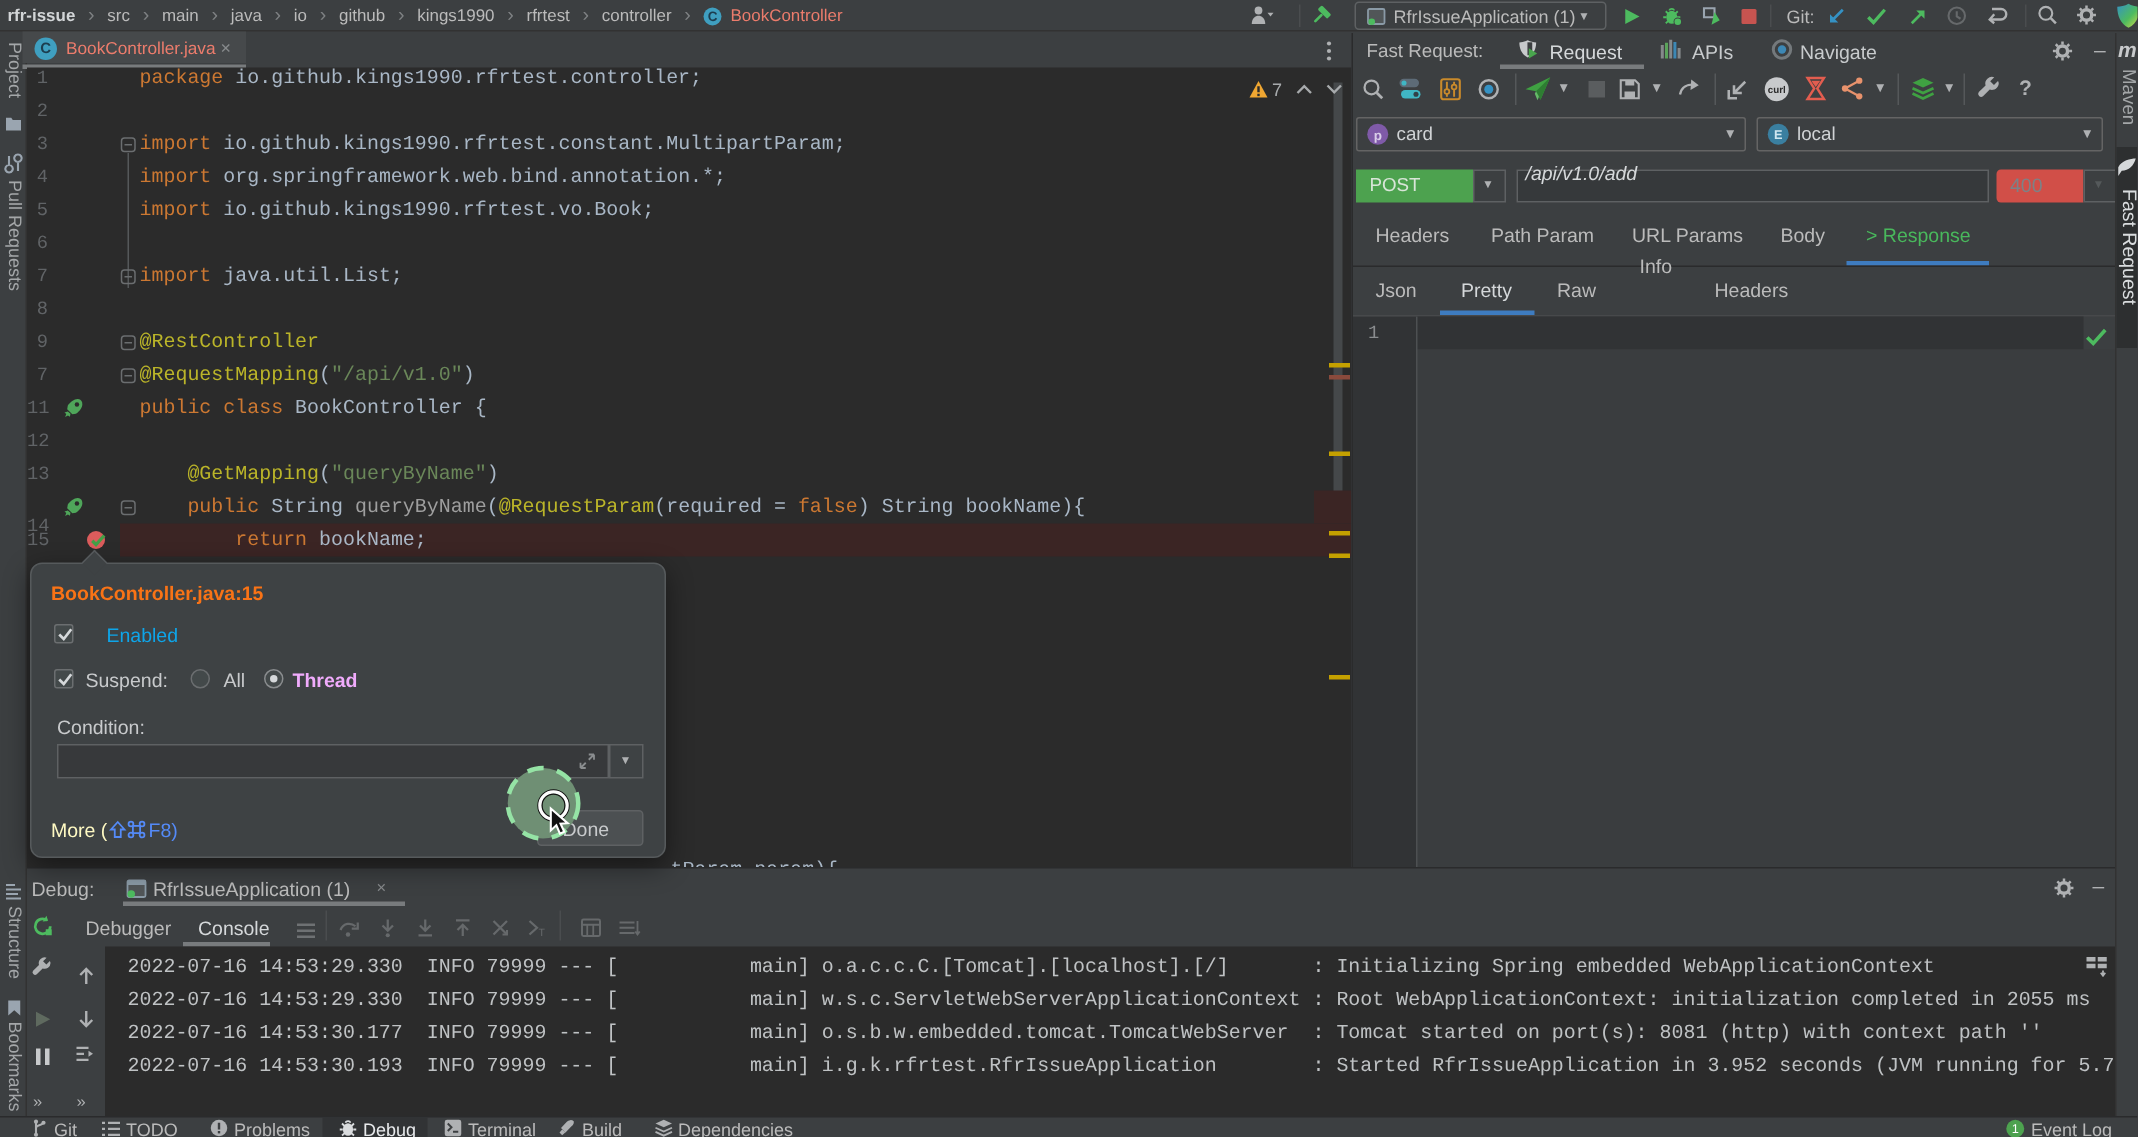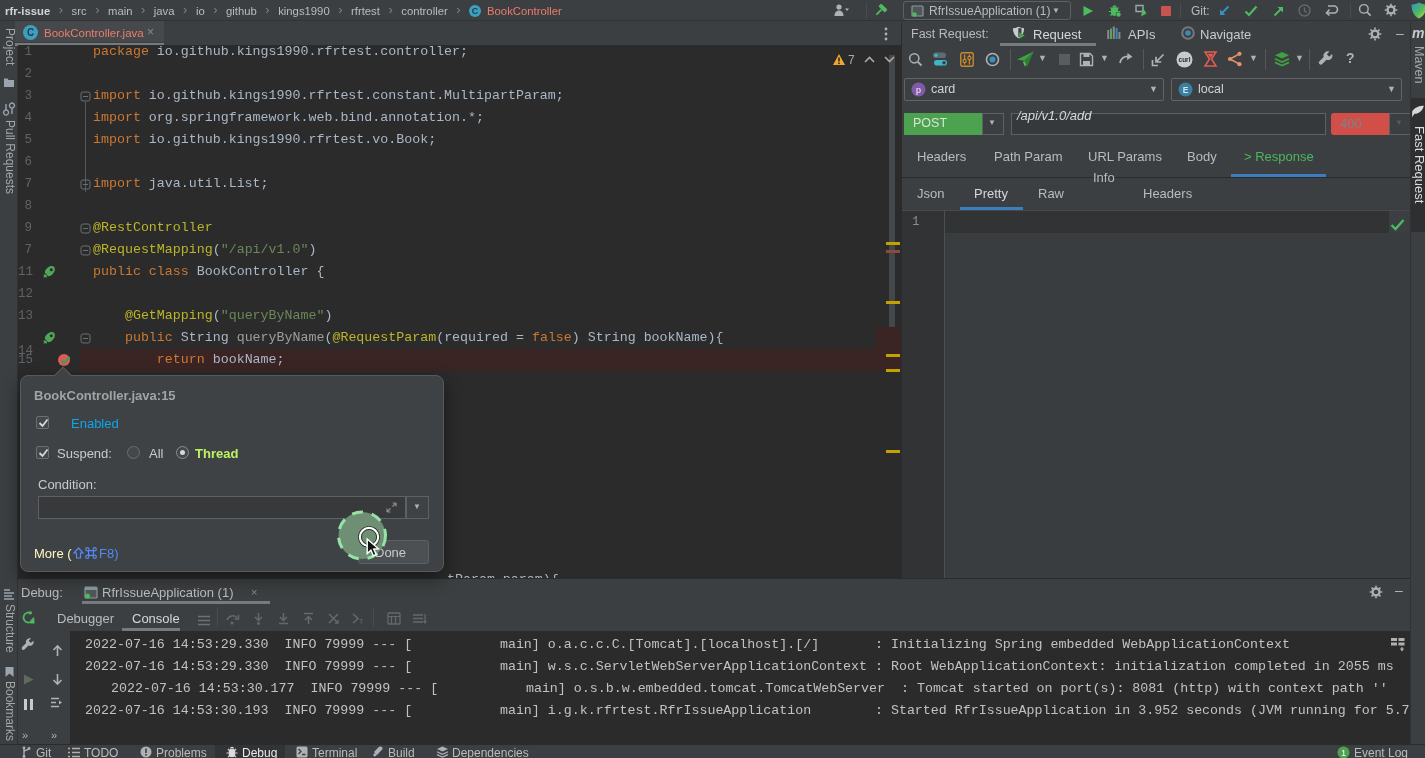--- a/index.html
+++ b/index.html
@@ -471,49 +471,49 @@
     </svg>
   <svg width="15" height="13" style="left:32px;top:117px;" viewBox="0 0 15 13">
       <path d="M1 2.5 h8 M1 6.5 h5 M1 10.5 h8" stroke="#AFB1B3" stroke-width="1.5"></path>
       <path d="M9 4.5 l3 2 -3 2" fill="#AFB1B3"></path>
     </svg>
   <div class="t" style="left:33px;top:150px;color:#AFB1B3;font-size:11px;">»</div>
 
   <div class="a" style="left:52px;top:52px;width:1340px;height:114px;background:#2B2B2B;"></div>
   <div class="cl" style="left:67px;top:55px;color:#BFC2C4;">2022-07-16 14:53:29.330  INFO 79999 --- [           main] o.a.c.c.C.[Tomcat].[localhost].[/]       : Initializing Spring embedded WebApplicationContext</div>
   <div class="cl" style="left:67px;top:77px;color:#BFC2C4;">2022-07-16 14:53:29.330  INFO 79999 --- [           main] w.s.c.ServletWebServerApplicationContext : Root WebApplicationContext: initialization completed in 2055 ms</div>
-  <div class="cl" style="left:67px;top:99px;color:#BFC2C4;margin-left:26px;">2022-07-16 14:53:30.177  INFO 79999 --- [           main] o.s.b.w.embedded.tomcat.TomcatWebServer  : Tomcat started on port(s): 8081 (http) with context path ''</div>
+  <div class="cl" style="left:67px;top:99px;color:#BFC2C4;">2022-07-16 14:53:30.177  INFO 79999 --- [           main] o.s.b.w.embedded.tomcat.TomcatWebServer  : Tomcat started on port(s): 8081 (http) with context path ''</div>
   <div class="cl" style="left:67px;top:121px;color:#BFC2C4;">2022-07-16 14:53:30.193  INFO 79999 --- [           main] i.g.k.rfrtest.RfrIssueApplication        : Started RfrIssueApplication in 3.952 seconds (JVM running for 5.7</div>
   <svg width="16" height="14" style="left:1372px;top:58px;" viewBox="0 0 16 14">
       <rect x="1" y="1" width="6" height="3" fill="#AFB1B3"></rect>
       <rect x="8.5" y="1" width="6" height="3" fill="#AFB1B3"></rect>
       <rect x="1" y="5.5" width="6" height="3" fill="#AFB1B3"></rect>
       <rect x="8.5" y="5.5" width="6" height="3" fill="#AFB1B3"></rect>
       <path d="M12 10 v3 M10.5 11.5 l1.5 2 1.5-2" stroke="#AFB1B3" stroke-width="1.2" fill="none"></path>
     </svg>
 </div>
 
 <div class="a" style="left:20px;top:375px;width:424px;height:197px;background:#3E4244;border:1px solid #565A5C;border-radius:8px;box-shadow:0 6px 18px rgba(0,0,0,0.45);"></div>
 <div class="a" style="left:57px;top:369px;width:12px;height:12px;background:#3E4244;border-left:1px solid #565A5C;border-top:1px solid #565A5C;transform:rotate(45deg);"></div>
-<div class="t" style="left:34px;top:388px;font-size:13px;font-weight:bold;color:#a3a3a3;">BookController.java:15</div>
+<div class="t" style="left:34px;top:388px;font-size:13px;font-weight:bold;color:#f97316;">BookController.java:15</div>
 <div class="a" style="left:36px;top:416px;width:13px;height:13px;background:#43494A;border:1px solid #6B6E70;border-radius:2px;"></div>
 <svg width="11" height="10" style="left:38px;top:418px;" viewBox="0 0 11 10">
     <path d="M1.5 5 L4.5 8 L9.5 1.5" stroke="#D5D8DA" stroke-width="1.8" fill="none"></path>
   </svg>
 <div class="t" style="left:71px;top:416px;font-size:13px;color:#0ea5e9;">Enabled</div>
 <div class="a" style="left:36px;top:446px;width:13px;height:13px;background:#43494A;border:1px solid #6B6E70;border-radius:2px;"></div>
 <svg width="11" height="10" style="left:38px;top:448px;" viewBox="0 0 11 10">
     <path d="M1.5 5 L4.5 8 L9.5 1.5" stroke="#D5D8DA" stroke-width="1.8" fill="none"></path>
   </svg>
 <div class="t" style="left:57px;top:446px;font-size:13px;color:#C8CACC;">Suspend:</div>
 <div class="a" style="left:127px;top:446px;width:13px;height:13px;border:1px solid #6B6E70;border-radius:50%;background:#43494A;"></div>
 <div class="t" style="left:149px;top:446px;font-size:13px;color:#C8CACC;">All</div>
 <div class="a" style="left:176px;top:446px;width:13px;height:13px;border:1px solid #8A8D8F;border-radius:50%;background:#43494A;"></div>
 <div class="a" style="left:180px;top:450px;width:5px;height:5px;border-radius:50%;background:#D5D8DA;"></div>
-<div class="t" style="left:195px;top:446px;font-size:13px;font-weight:bold;color:#bef264;">Thread</div>
+<div class="t" style="left:195px;top:446px;font-size:13px;font-weight:bold;color:#f0abfc;">Thread</div>
 <div class="t" style="left:38px;top:477px;font-size:13px;color:#C8CACC;">Condition:</div>
 <div class="a" style="left:38px;top:496px;width:368px;height:23px;background:#37393B;border:1px solid #5E6163;"></div>
 <svg width="11" height="11" style="left:386px;top:502px;" viewBox="0 0 11 11">
     <path d="M6.5 4.5 L10 1 M10 1 h-3.5 M10 1 v3.5 M4.5 6.5 L1 10 M1 10 h3.5 M1 10 V6.5" stroke="#8A8D8F" stroke-width="1.2" fill="none"></path>
   </svg>
 <div class="a" style="left:406px;top:496px;width:23px;height:23px;background:#3E4244;border:1px solid #5E6163;"></div>
 <div class="t" style="left:413px;top:502px;color:#AFB1B3;font-size:8px;">▼</div>
 <div class="t" style="left:34px;top:546px;font-size:13px;color:#fef9c3;">More (</div>
 <svg width="11" height="12" style="left:73px;top:547px;" viewBox="0 0 11 12">
     <path d="M5.5 1 L10 6 H7.5 V11 H3.5 V6 H1 Z" fill="none" stroke="#548AF7" stroke-width="1.2"></path>

